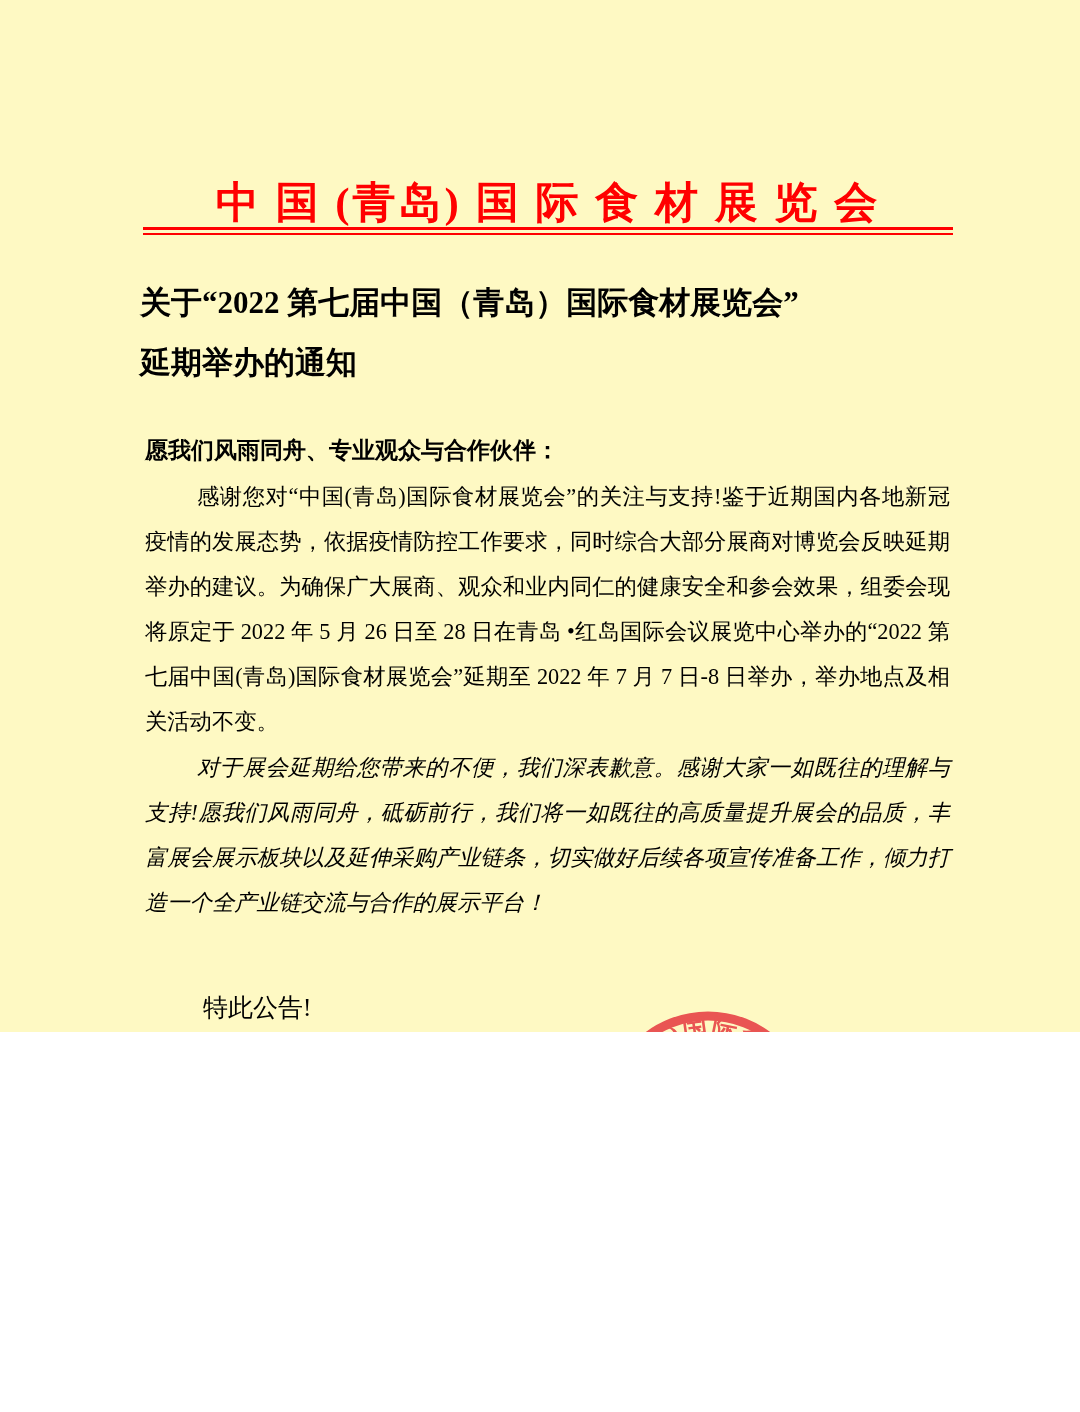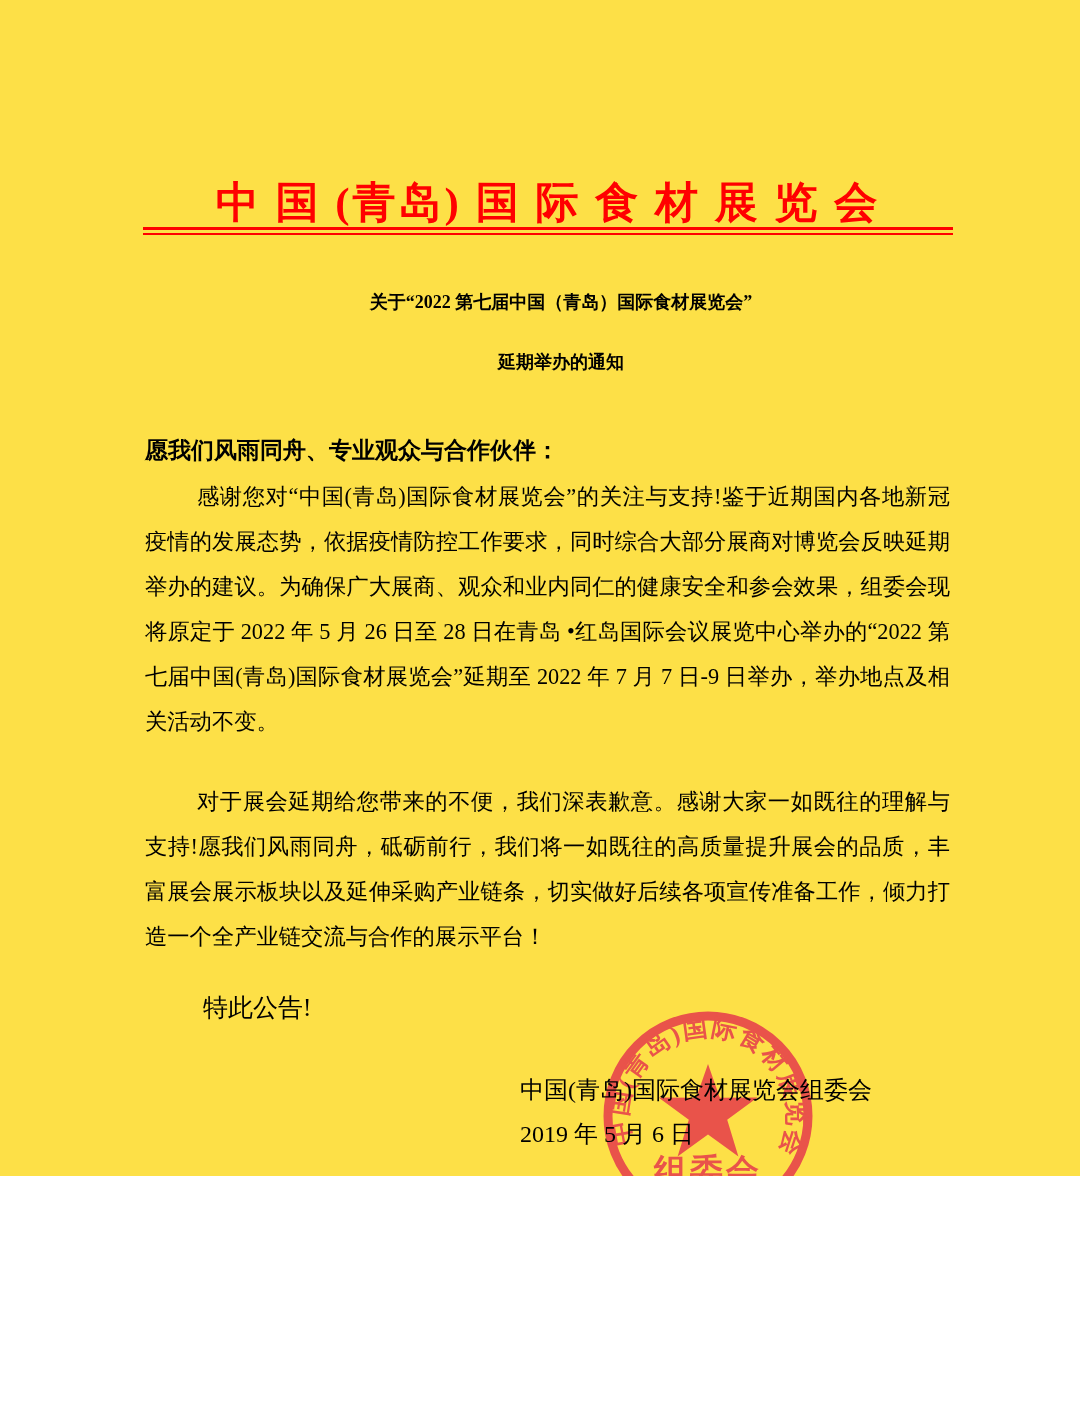--- a/index.html
+++ b/index.html
@@ -2,22 +2,22 @@
 <html><head>
 <meta charset="utf-8">
 <style>
   html, body {
     margin: 0; padding: 0;
     background: #ffffff;
   }
   .page {
     position: relative;
     width: 1080px;
-    height: 1176px;
-    background: #fde047;
+    height: 1032px;
+    background: #fef9c3;
     font-family: "Liberation Serif", "DejaVu Serif", serif;
     color: #000000;
     overflow: hidden;
   }
   
   .header-block {
     position: absolute;
     left: 143px;
     width: 810px;
     top: 180px;
@@ -33,26 +33,25 @@
   }
   .double-rule {
     margin-top: 1px;
     border-top: 3px solid #ff0000;
     border-bottom: 2px solid #ff0000;
     height: 3px;
   }
   
   .doc-title {
     position: absolute;
-    left: 156px;
+    left: 140px;
     width: 810px;
     top: 289px;
-    text-align: center;
     font-weight: bold;
-    font-size: 18px;
+    font-size: 31px;
     line-height: 27px;
   }
   .doc-title .line2 { margin-top: 33px; }
   
   .salutation {
     position: absolute;
     left: 145px;
     top: 437px;
     margin: 0;
     font-size: 23px;
@@ -64,21 +63,21 @@
     left: 145px;
     width: 805px;
     margin: 0;
     font-size: 22.3px;
     line-height: 45px;
     text-align: justify;
     text-justify: inter-ideograph;
     text-indent: 52px;
   }
   .para1 { top: 474px; }
-  .para2 { top: 779px; }
+  .para2 { top: 745px; font-style: italic; }
   .closing {
     position: absolute;
     left: 145px;
     width: 805px;
     top: 985px;
     margin: 0;
     font-size: 25px;
     line-height: 45px;
     text-indent: 58px;
   }
@@ -114,21 +113,21 @@
     <div class="double-rule"></div>
   </div>
 
   <div class="doc-title">
     <div class="line1">关于“2022 第七届中国（青岛）国际食材展览会”</div>
     <div class="line2">延期举办的通知</div>
   </div>
 
   <p class="salutation">愿我们风雨同舟、专业观众与合作伙伴：</p>
 
-  <p class="para para1">感谢您对“中国(青岛)国际食材展览会”的关注与支持!鉴于近期国内各地新冠疫情的发展态势，依据疫情防控工作要求，同时综合大部分展商对博览会反映延期举办的建议。为确保广大展商、观众和业内同仁的健康安全和参会效果，组委会现将原定于 2022 年 5 月 26 日至 28 日在青岛 •红岛国际会议展览中心举办的“2022 第七届中国(青岛)国际食材展览会”延期至 2022 年 7 月 7 日-9 日举办，举办地点及相关活动不变。</p>
+  <p class="para para1">感谢您对“中国(青岛)国际食材展览会”的关注与支持!鉴于近期国内各地新冠疫情的发展态势，依据疫情防控工作要求，同时综合大部分展商对博览会反映延期举办的建议。为确保广大展商、观众和业内同仁的健康安全和参会效果，组委会现将原定于 2022 年 5 月 26 日至 28 日在青岛 •红岛国际会议展览中心举办的“2022 第七届中国(青岛)国际食材展览会”延期至 2022 年 7 月 7 日-8 日举办，举办地点及相关活动不变。</p>
 
   <p class="para para2">对于展会延期给您带来的不便，我们深表歉意。感谢大家一如既往的理解与支持!愿我们风雨同舟，砥砺前行，我们将一如既往的高质量提升展会的品质，丰富展会展示板块以及延伸采购产业链条，切实做好后续各项宣传准备工作，倾力打造一个全产业链交流与合作的展示平台！</p>
 
   <p class="closing">特此公告!</p>
 
   <svg class="stamp" viewBox="0 0 230 230" xmlns="http://www.w3.org/2000/svg">
     <circle cx="115" cy="115" r="100" fill="none" stroke-width="9" stroke="#e8494b"></circle>
     <path id="sealArc" d="M 39.8 142.4 A 80 80 0 1 1 190.2 142.4" fill="none"></path>
     <text font-size="25" font-weight="bold" letter-spacing="2" fill="#e8494b">
       <textPath href="#sealArc">中国(青岛)国际食材展览会</textPath>

